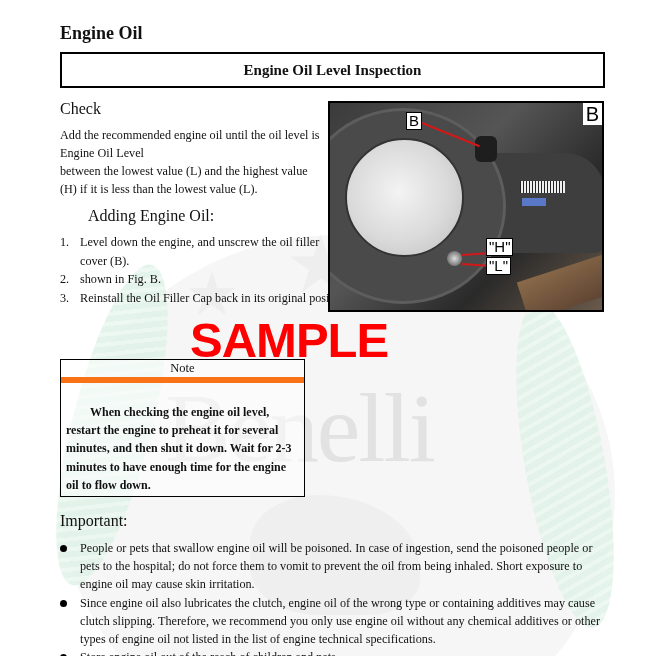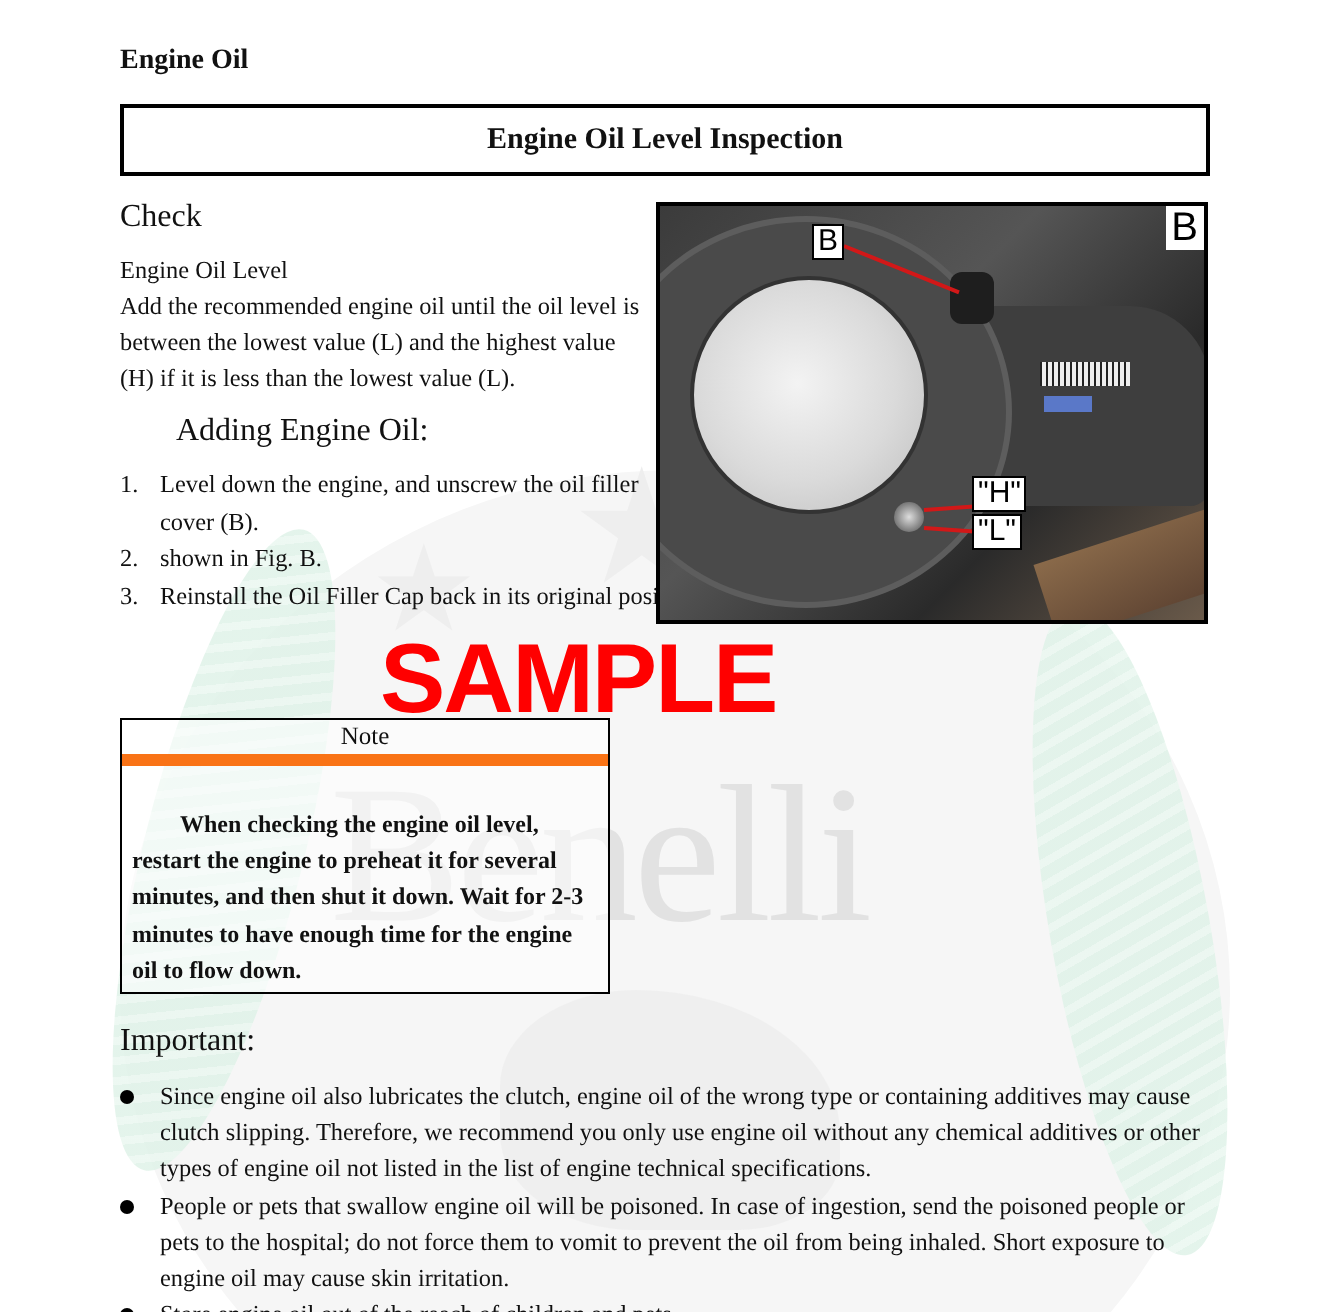--- a/index.html
+++ b/index.html
@@ -27,21 +27,21 @@
   }
   .wm-lion {
     position:absolute; left:250px; top:495px; width:170px; height:120px;
     border-radius:40% 60% 30% 40%; background:#eeeeee; opacity:0.8;
   }
   .wm-star {
     position:absolute; color:#eeeeee; font-size:80px; line-height:1;
   }
   .content { position:absolute; left:0; top:0; width:672px; height:656px; }
 
-  .h1 { position:absolute; left:60px; top:23px; font-size:14px; font-weight:bold; }
+  .h1 { position:absolute; left:60px; top:23px; font-size:18px; font-weight:bold; }
   .banner {
     position:absolute; left:60px; top:52px; width:545px; height:36px;
     border:2px solid #000; border-left-width:2px; box-sizing:border-box;
     display:flex; align-items:center; justify-content:center;
     font-size:15px; font-weight:bold; background:#fff;
   }
   .h2 { position:absolute; left:60px; font-size:16px;text-align:right; }
   .para { position:absolute; left:60px; width:265px; font-size:12.2px; line-height:18px; }
   ol.steps {
     position:absolute; left:60px; top:233px; width:290px; margin:0; padding:0;
@@ -132,22 +132,22 @@
   <div class="wm-brand">Benelli</div>
   <div class="wm-lion"></div>
 </div>
 
 <div class="content">
   <div class="h1">Engine Oil</div>
   <div class="banner">Engine Oil Level Inspection</div>
 
   <div class="h2" style="top:100px;">Check</div>
   <div class="para" style="top:126px;">
+    <div>Add the recommended engine oil until the oil level is</div>
     <div>Engine Oil Level</div>
-    <div>Add the recommended engine oil until the oil level is</div>
     <div>between the lowest value (L) and the highest value</div>
     <div>(H) if it is less than the lowest value (L).</div>
   </div>
 
   <div class="h2" style="top:207px;margin-left:28px;">Adding Engine Oil:</div>
   <ol class="steps">
     <li>
       <span class="num">1.</span>
       <div>Level down the engine, and unscrew the oil filler</div>
       <div>cover (B).</div>
@@ -184,24 +184,24 @@
     <div class="note-head">Note</div>
     <div class="note-body">When checking the engine oil level, restart the engine to preheat it for several minutes, and then shut it down. Wait for 2-3 minutes to have enough time for the engine oil to flow down.</div>
   </div>
 
   <div class="sample">SAMPLE</div>
 
   <div class="h2" style="top:512px;">Important:</div>
   <ul class="imp">
     <li>
       <span class="bullet"></span>
+      <span>People or pets that swallow engine oil will be poisoned. In case of ingestion, send the poisoned people or pets to the hospital; do not force them to vomit to prevent the oil from being inhaled. Short exposure to engine oil may cause skin irritation.</span>
+    </li>
+    <li>
+      <span class="bullet"></span>
       <span>Since engine oil also lubricates the clutch, engine oil of the wrong type or containing additives may cause clutch slipping. Therefore, we recommend you only use engine oil without any chemical additives or other types of engine oil not listed in the list of engine technical specifications.</span>
-    </li>
-    <li>
-      <span class="bullet"></span>
-      <span>People or pets that swallow engine oil will be poisoned. In case of ingestion, send the poisoned people or pets to the hospital; do not force them to vomit to prevent the oil from being inhaled. Short exposure to engine oil may cause skin irritation.</span>
     </li>
     <li>
       <span class="bullet"></span>
       <span>Store engine oil out of the reach of children and pets.</span>
     </li>
   </ul>
 </div>
 
 </body></html>

